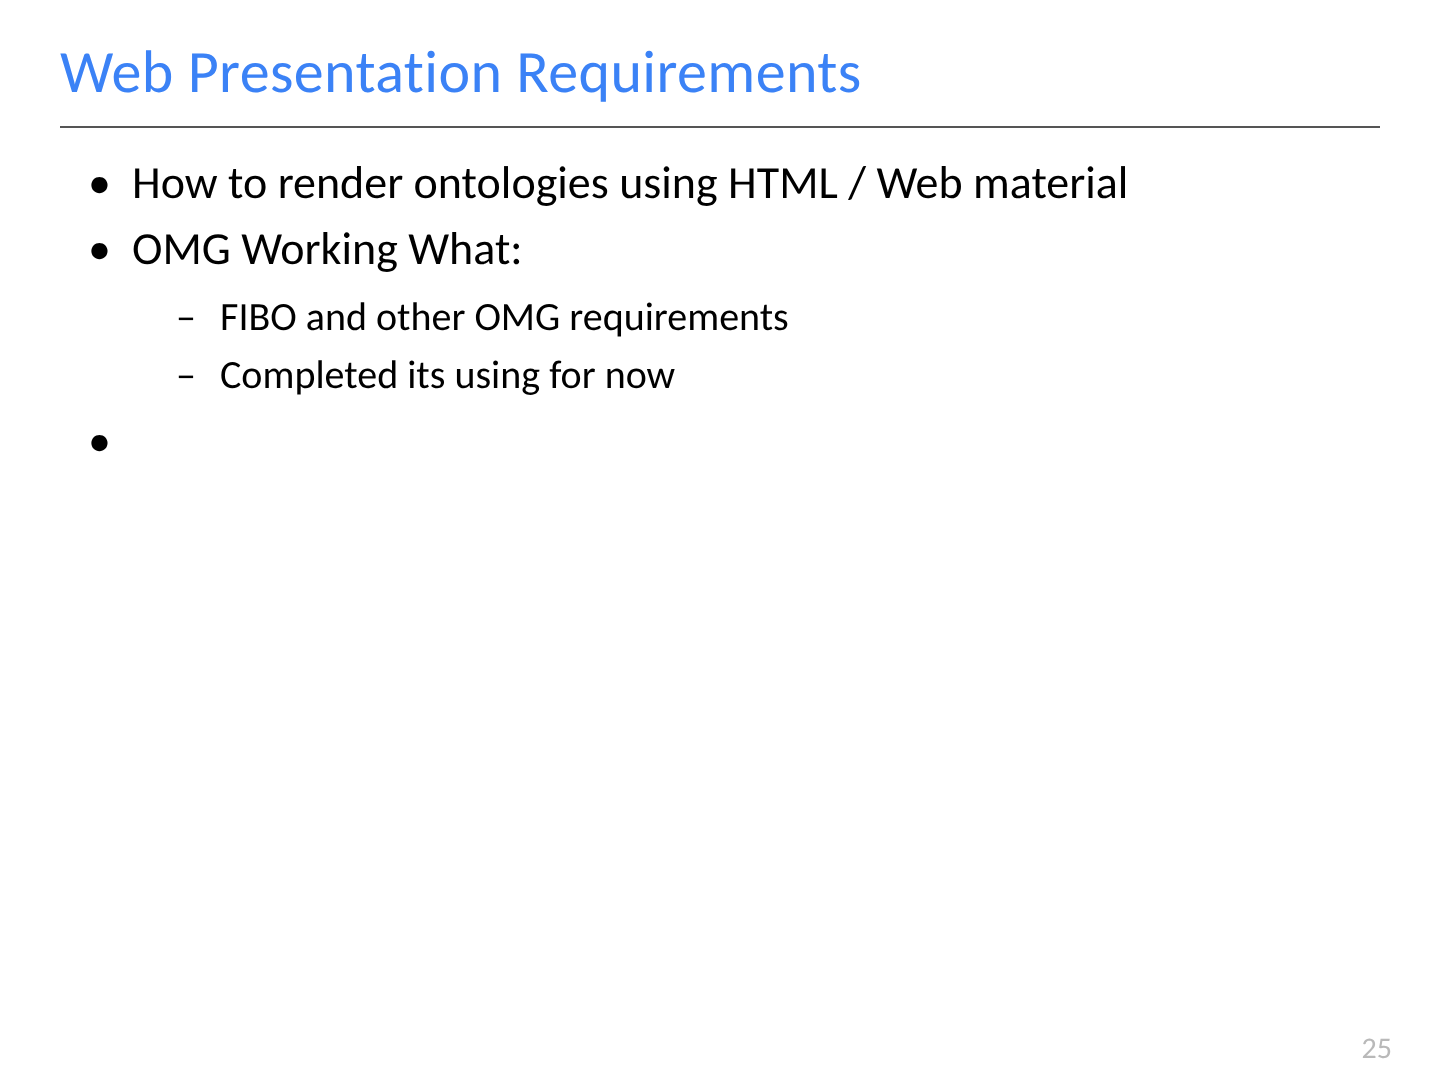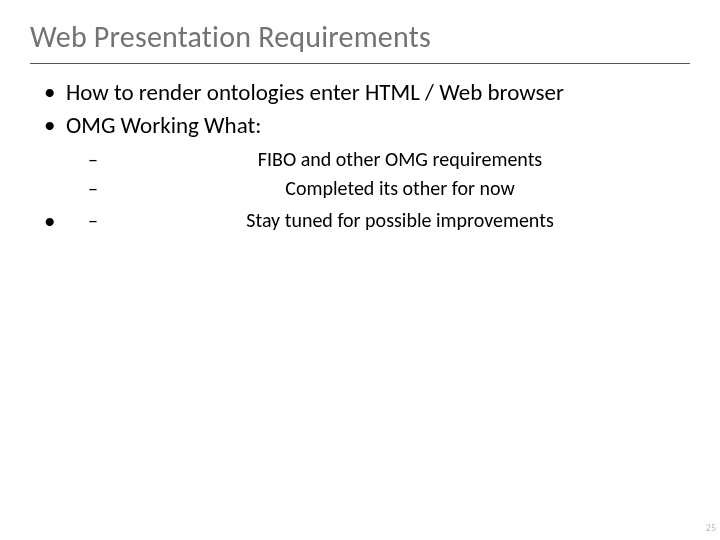--- a/index.html
+++ b/index.html
@@ -17,21 +17,21 @@
       position: relative;
     }
     .slide {
       width: 100%;
       height: 100%;
       padding: 18px 30px 0 30px;
     }
     .title {
       font-size: 30px;
       font-weight: 400;
-      color: #737373;
+      color: #3b82f6;
       padding-bottom: 8px;
       border-bottom: 1px solid #555;
       margin-bottom: 14px;
       letter-spacing: 0.2px;
     }
     ul.main {
       list-style: none;
       padding-left: 14px;
     }
     ul.main > li {
@@ -54,54 +54,50 @@
       padding-left: 22px;
       margin-top: 6px;
       margin-bottom: 6px;
     }
     ul.sub > li {
       position: relative;
       padding-left: 22px;
       font-size: 20px;
       line-height: 1.3;
       margin-bottom: 3px;
-      text-align: center;
     }
     ul.sub > li::before {
       content: "–";
       position: absolute;
       left: 0;
       top: 0;
       font-size: 20px;
       line-height: 1.3;
     }
     .page-num {
       position: absolute;
-      right: 4px;
+      right: 24px;
       bottom: 6px;
-      font-size: 10px;
+      font-size: 15px;
       color: #b9b9b9;
     }
   </style>
 </head>
 <body>
 
 <div class="slide">
   <h1 class="title">Web Presentation Requirements</h1>
 
   <ul class="main">
-    <li>How to render ontologies enter HTML / Web browser</li>
+    <li>How to render ontologies using HTML / Web material</li>
     <li>
       <span>OMG Working What:</span>
       <ul class="sub">
         <li>FIBO and other OMG requirements</li>
-        <li>Completed its other for now</li>
+        <li>Completed its using for now</li>
       </ul>
     </li>
     <li>
-      <ul class="sub">
-        <li>Stay tuned for possible improvements</li>
-      </ul>
     </li>
   </ul>
 </div>
 
 <div class="page-num">25</div>
 
 </body></html>

